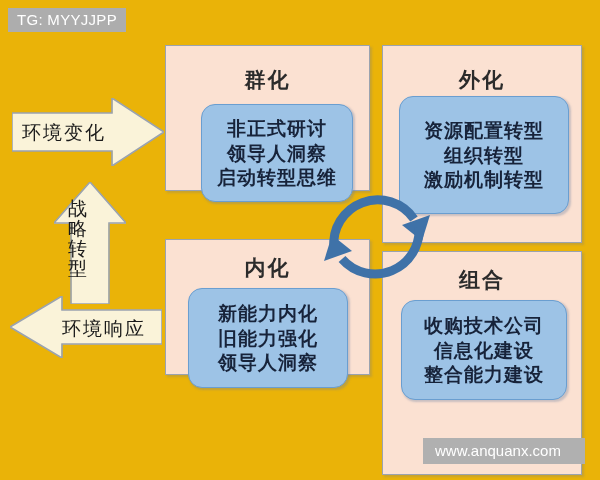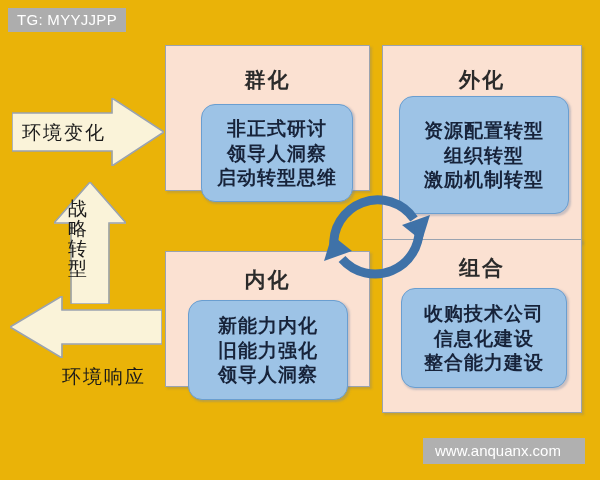--- a/index.html
+++ b/index.html
@@ -50,22 +50,22 @@
   
   .quad {
     position: absolute;
     background: #fbe1d2;
     border: 1.5px solid #9aa3b0;
     box-sizing: border-box;
     box-shadow: 1.5px 1.5px 2px rgba(120,125,135,0.30);
   }
   #quad-tl { left: 165px; top: 45px;  width: 205px; height: 146px; }
   #quad-tr { left: 382px; top: 45px;  width: 200px; height: 198px; }
-  #quad-bl { left: 165px; top: 251px; width: 205px; height: 136px; }
-  #quad-br { left: 382px; top: 239px; width: 200px; height: 174px; }
+  #quad-bl { left: 165px; top: 239px; width: 205px; height: 136px; }
+  #quad-br { left: 382px; top: 251px; width: 200px; height: 224px; }
 
   .quad-title {
     position: absolute;
     left: 0;
     right: 0;
     text-align: center;
     color: #2b2b2b;
     font-size: 21px;
     font-weight: bold;
     letter-spacing: 2px;
@@ -133,21 +133,21 @@
     font-size: 19px;
     font-weight: normal;
     letter-spacing: 2px;
     font-family: "DejaVu Sans", sans-serif;
     white-space: nowrap;
   }
   #label-env-change {
     left: 22px; top: 120px;
   }
   #label-env-response {
-    left: 62px; top: 316px; margin-top: 48px;
+    left: 62px; top: 316px;
   }
   #label-strategy {
     left: 68px; top: 198px;
     width: 24px;
     white-space: normal;
     line-height: 1.06;
     font-size: 19px;
     letter-spacing: 0;
     text-align: left;
   }

